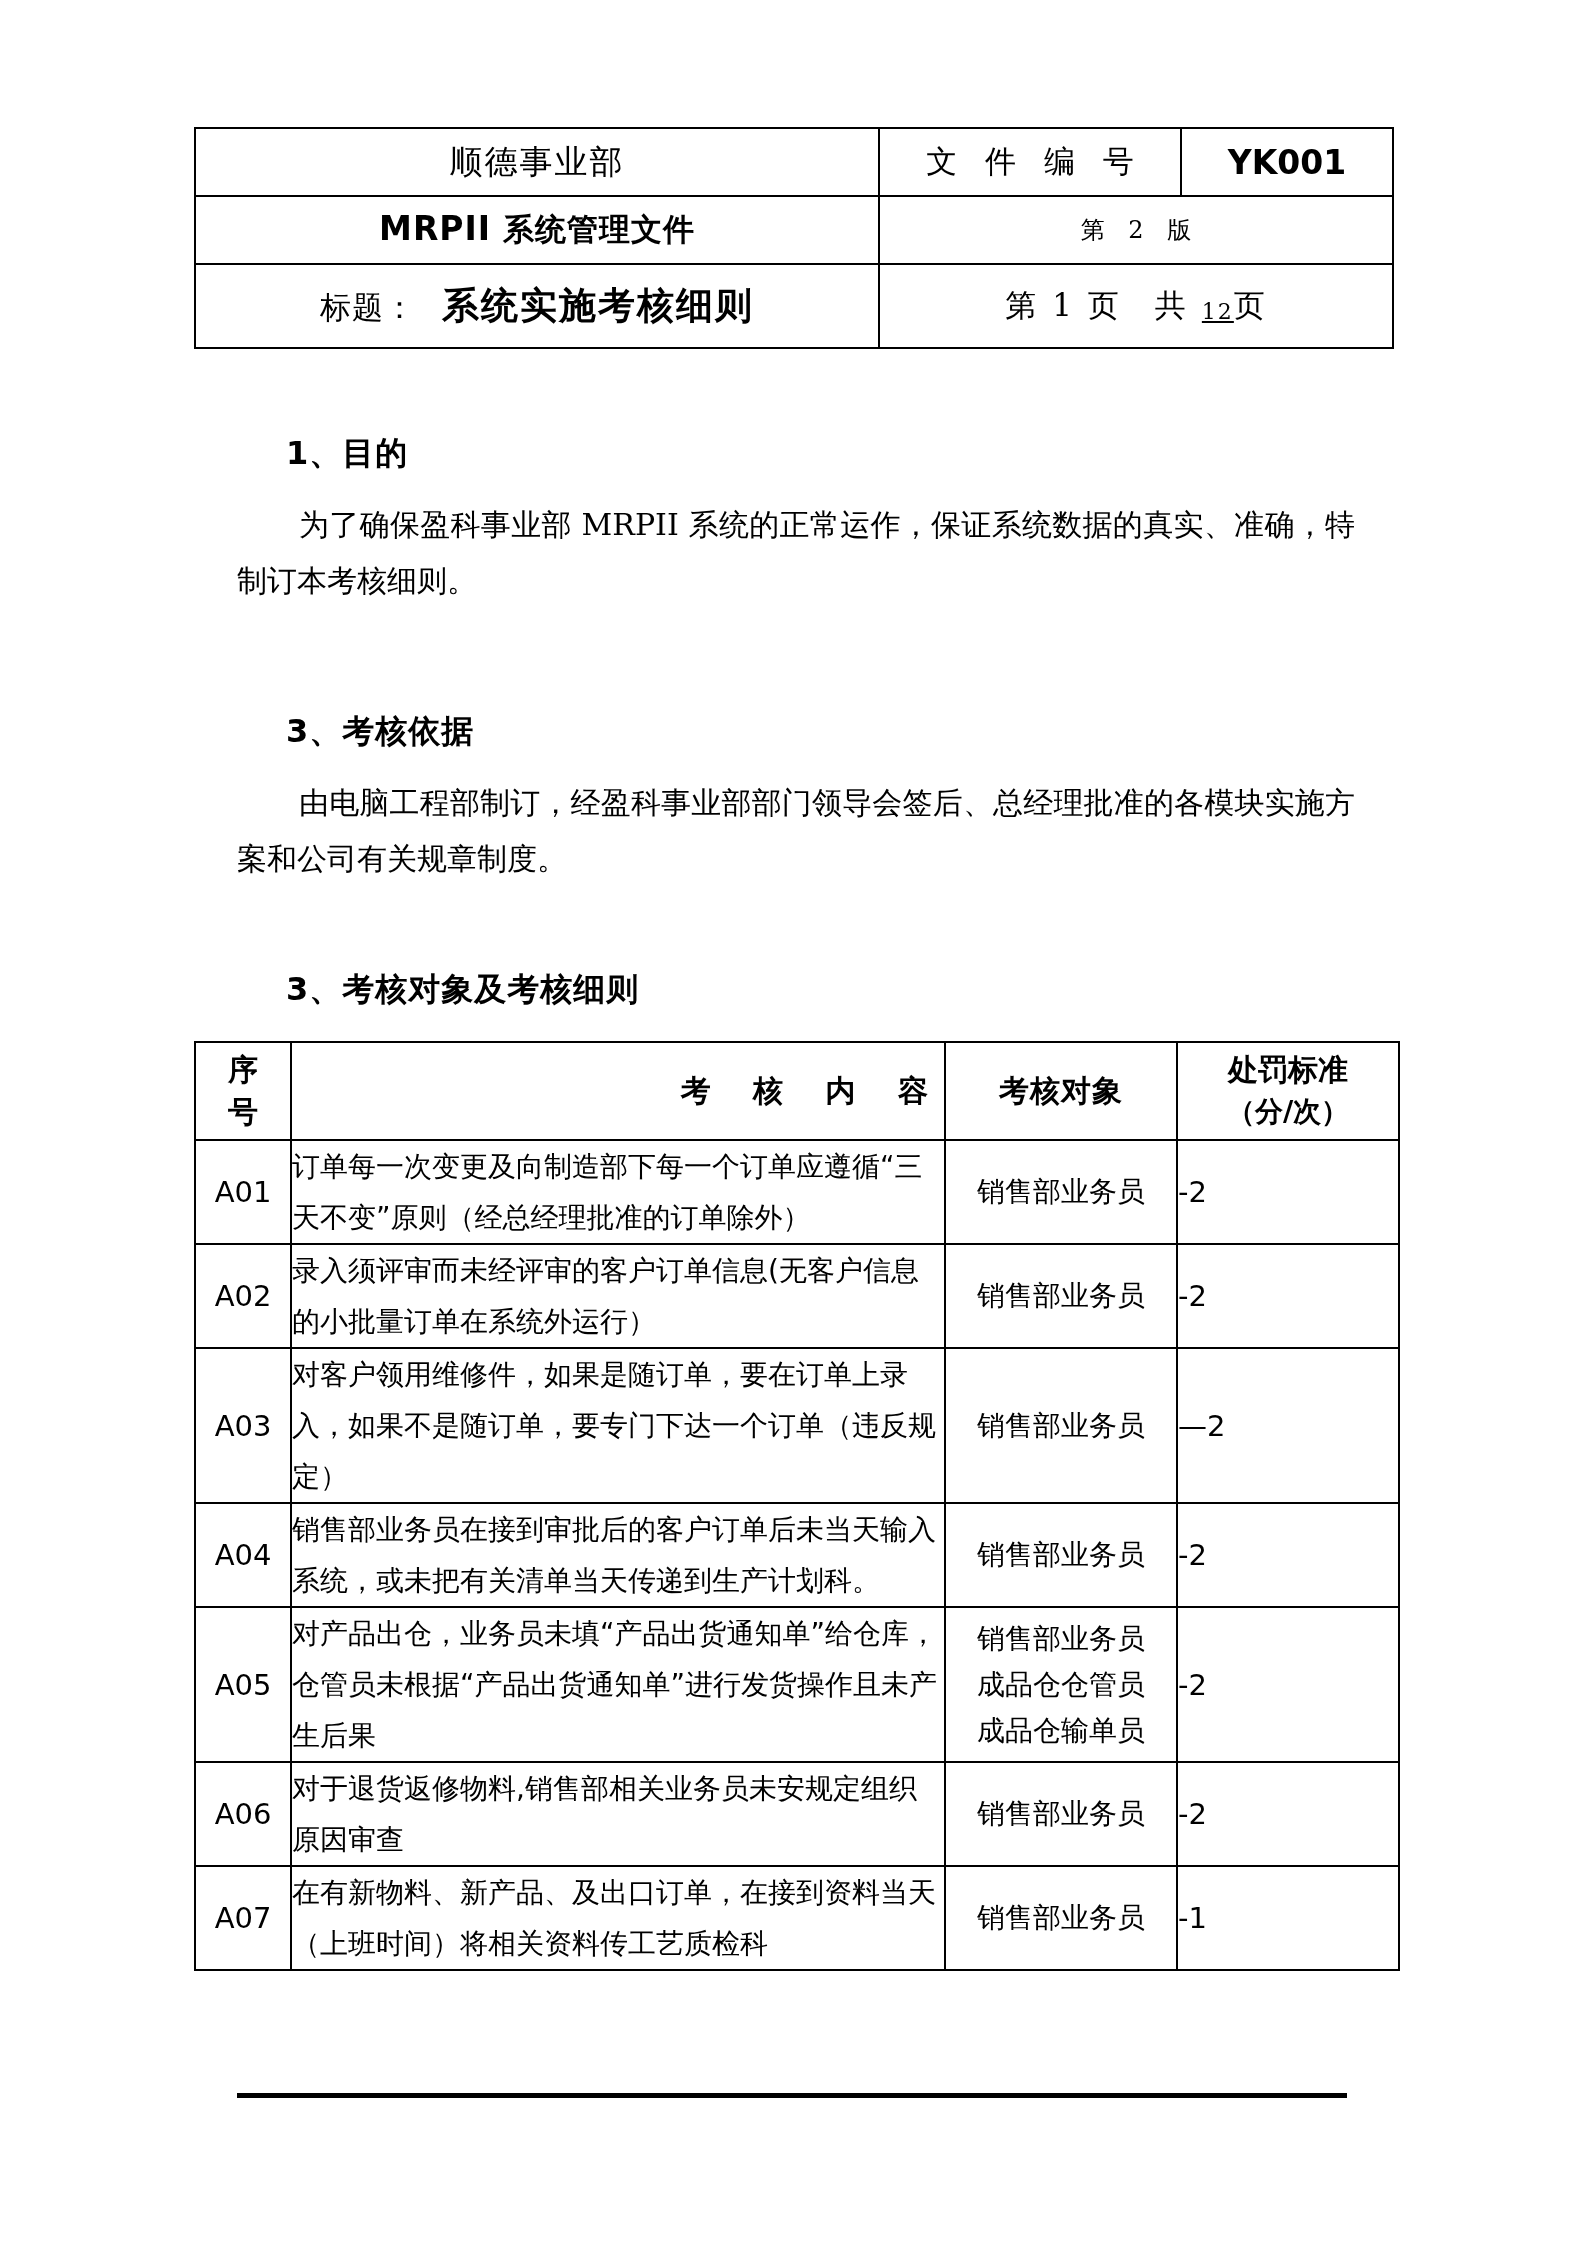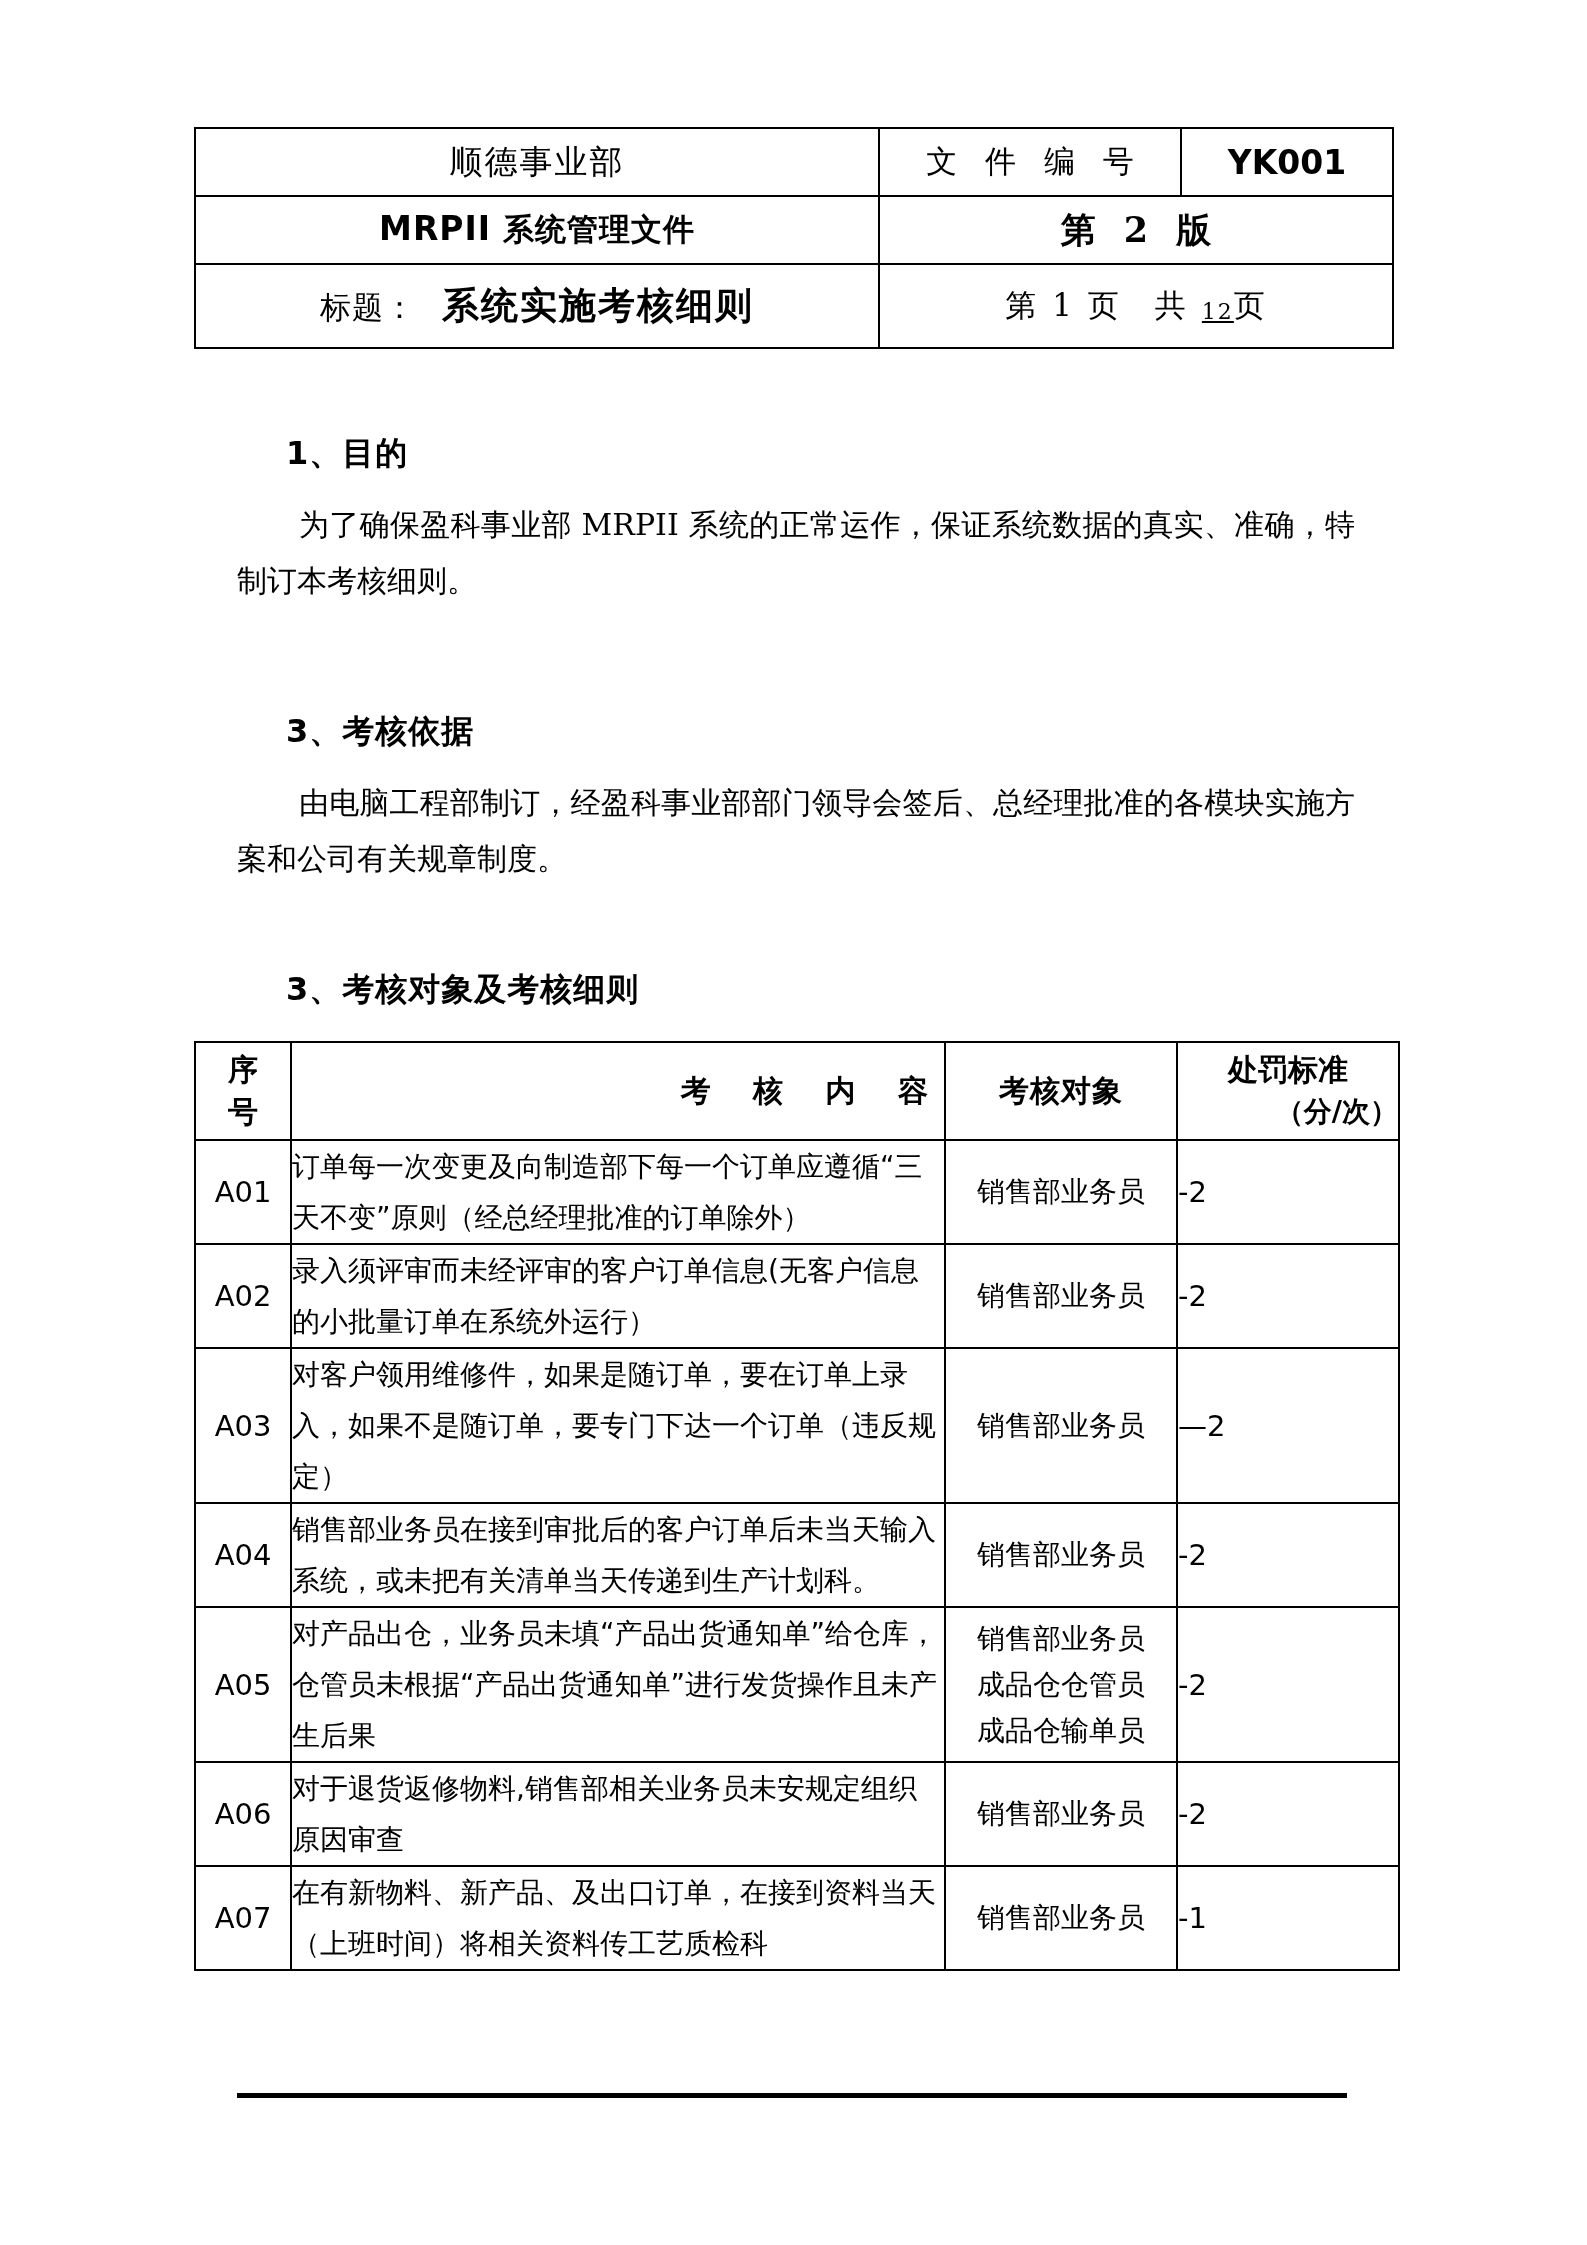--- a/index.html
+++ b/index.html
@@ -67,24 +67,23 @@
   .hdr-code {
     height: 66px;
     font-size: 33px;
     font-weight: bold;
     font-family: "DejaVu Sans", "Liberation Sans", sans-serif;
     text-align: left;
     padding-left: 24px;
   }
   .hdr-ver {
     height: 66px;
-    font-size: 35px;
+    font-size: 24px;
     letter-spacing: 8px;
     text-indent: 8px;
-    font-weight: bold;
   }
   .hdr-title {
     height: 82px;
     font-size: 36px;
     text-align: left;
     padding-left: 22px;
     letter-spacing: 1px;
   }
   .hdr-title .lbl {
     font-size: 31px;
@@ -148,21 +147,21 @@
     font-weight: bold;
     text-align: center;
     font-size: 30px;
     line-height: 42px;
     height: 96px;
   }
   .th-seq { font-size: 30px; line-height: 40px; }
   .th-content { letter-spacing: 16px; text-indent: 16px; font-size: 30px;}
   .th-target { font-size: 30px; letter-spacing: 1px;}
   .th-penalty .l1 { display:block; font-size: 30px;}
-  .th-penalty .l2 { display:block; font-size: 28px; font-family:"DejaVu Serif","Liberation Serif",serif;text-align:right;}
+  .th-penalty .l2 { display:block; font-size: 28px; font-family:"DejaVu Serif","Liberation Serif",serif;}
 
   .c-seq {
     width: 94px;
     text-align: center;
     font-size: 29px;
     font-family: "DejaVu Serif", "Liberation Serif", serif;
   }
   .c-content {
     width: 652px;
     text-align: left;

